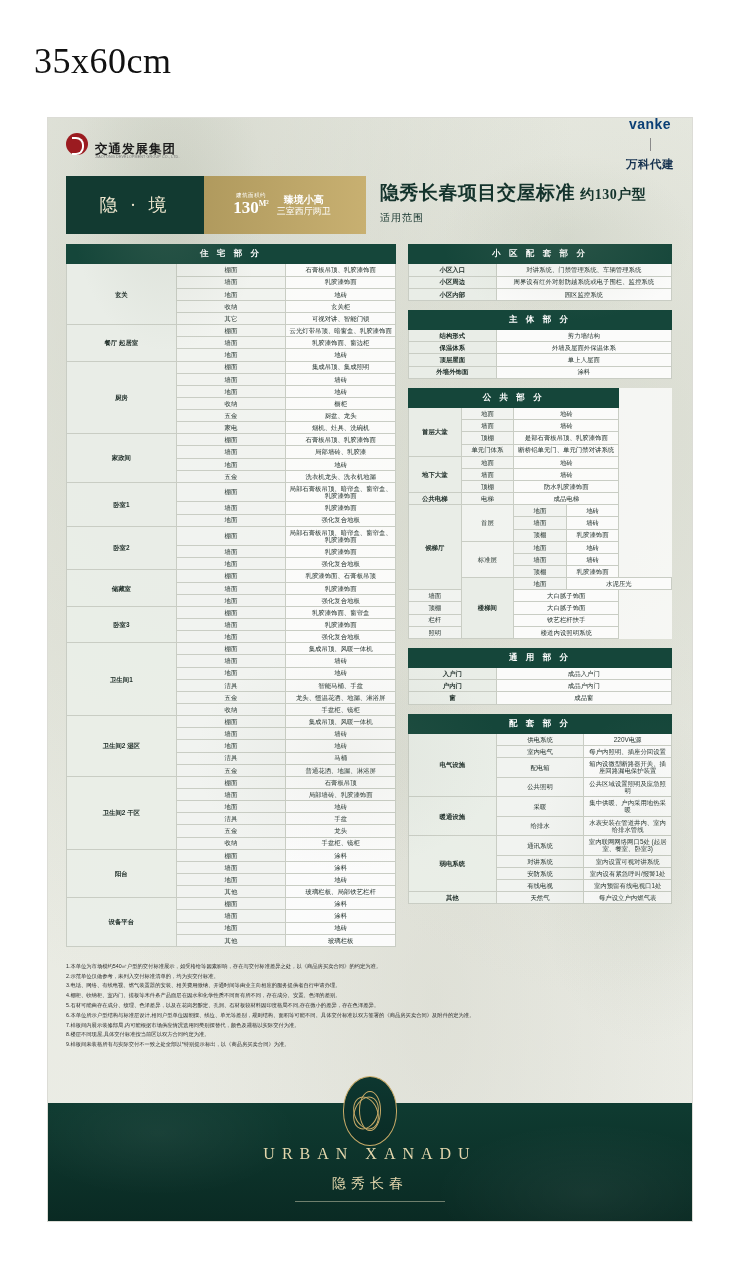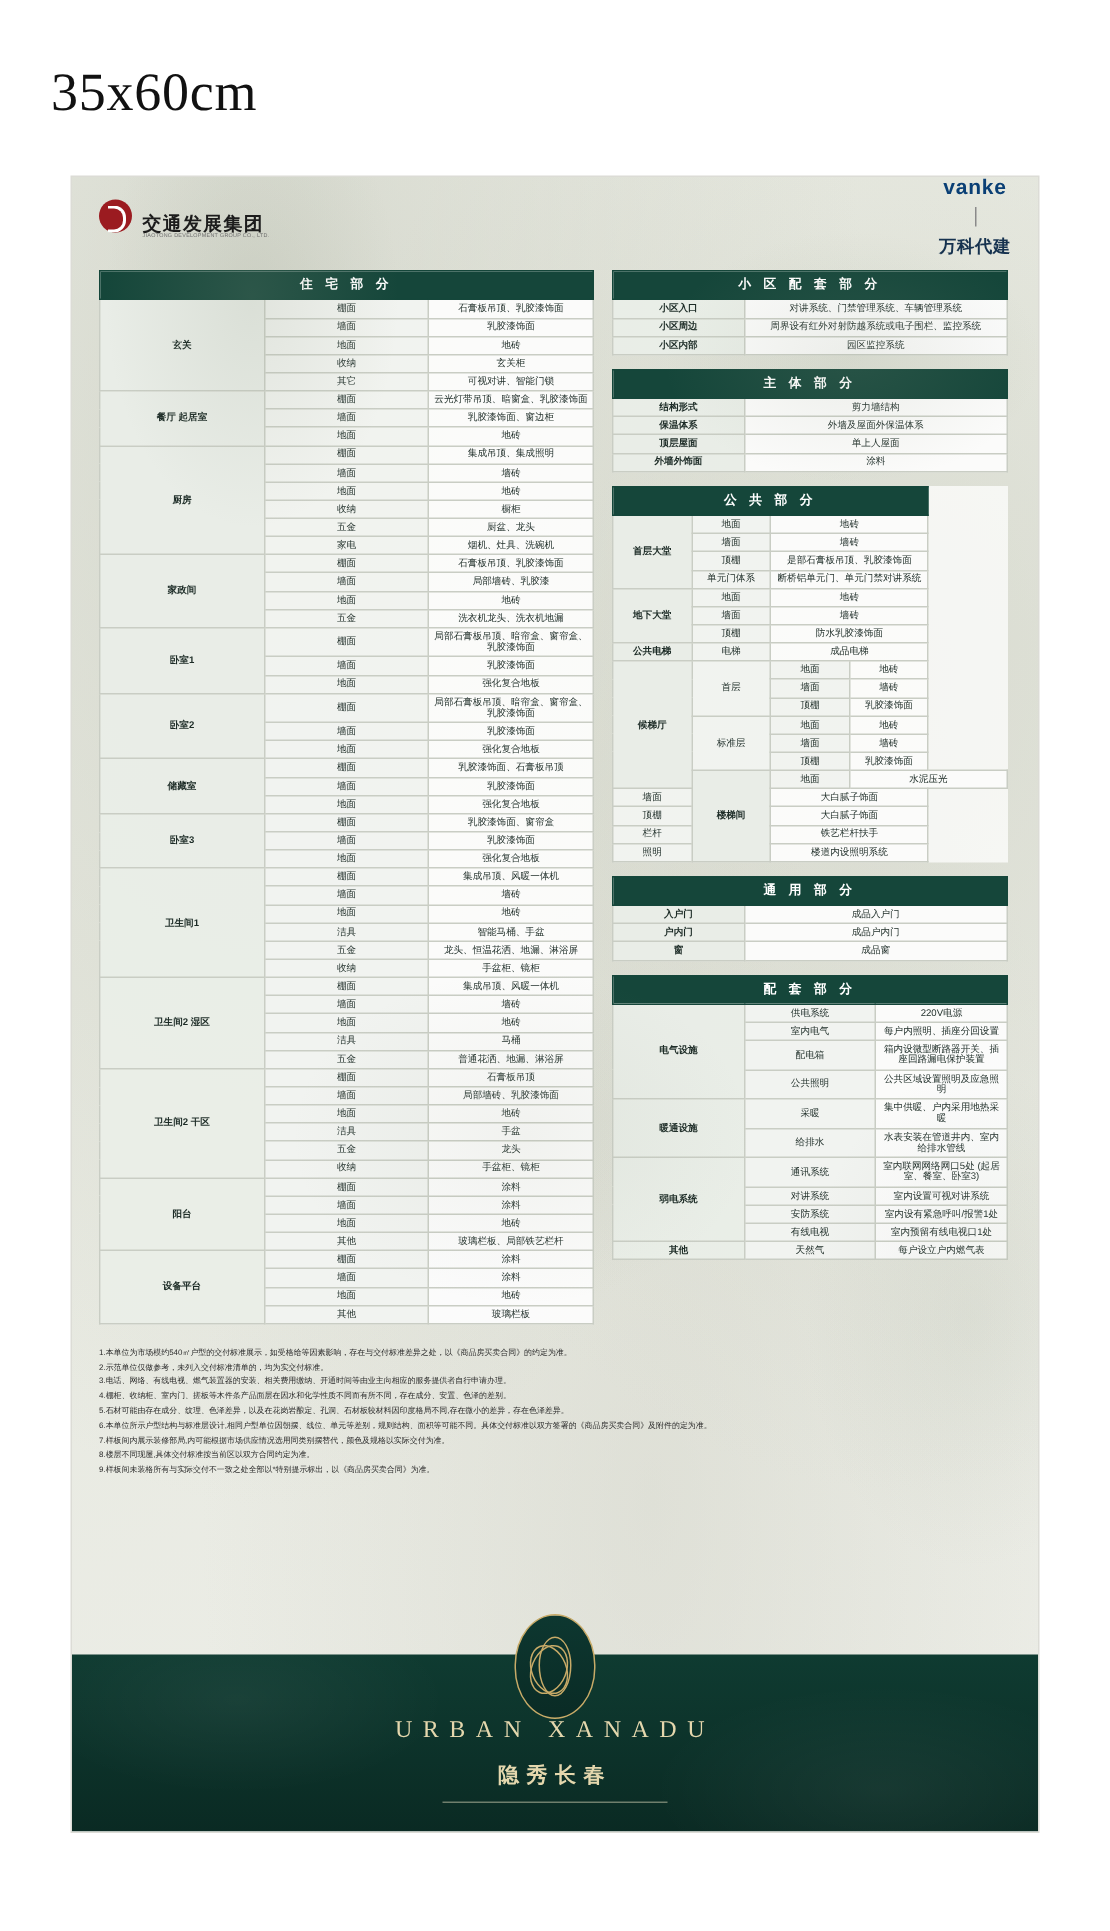--- a/index.html
+++ b/index.html
@@ -161,21 +161,21 @@
     width:22px; height:32px; border:1.2px solid #c8ab68; border-radius:50%;
     transform: rotate(22deg);
   }
   .emblem span::after{ transform: rotate(-22deg); }
   .footer-en {
     position:relative; color:#e4d7ad; font-family:"Liberation Serif", serif;
     font-size: 16px; letter-spacing: 7px; margin-top: 22px;
   }
   .footer-cn {
     position:relative; color:#e4d7ad; font-family:"Liberation Serif", serif;
-    font-size: 14px; letter-spacing: 5px; margin-top: 12px; font-weight: bold;
+    font-size: 14px; letter-spacing: 5px; margin-top: 12px;
   }
   .footer-rule {
     position:relative; width: 150px; height:1px; background:#6f7f6d; margin-top:8px;
   }
 </style>
 </head>
 <body>
 
 <div class="size-label">35x60cm</div>
 
@@ -189,20 +189,42 @@
         <div class="brand-en">JIAOTONG DEVELOPMENT GROUP CO., LTD.</div>
       </div>
     </div>
     <div class="brand-right">
       <div class="vanke">vanke</div>
       <div class="vdiv"></div>
       <div class="vanke-cn">万科代建</div>
     </div>
   </div>
 
+  <div class="title-row">
+    <div class="badge">
+      <div class="badge-left">隐 · 境</div>
+      <div class="badge-right">
+        <div class="badge-area">
+          <div class="small">建筑面积约</div>
+          <div class="big"><span>130</span><sup>M²</sup></div>
+        </div>
+        <div class="badge-type">
+          <div class="t1">臻境小高</div>
+          <div class="t2">三室西厅两卫</div>
+        </div>
+      </div>
+    </div>
+    <div class="title-block">
+      <div class="title-main">
+        <span>隐秀长春项目交屋标准</span>
+        <span class="unit">约130户型</span>
+      </div>
+      <div class="title-sub">适用范围</div>
+    </div>
+  </div>
 
   <div class="columns">
     <div class="col-left" id="left-col">
         <table class="spec">
           <thead>
             <tr>
               <th class="sec" colspan="3">住 宅 部 分</th>
             </tr>
           </thead>
           <tbody>

